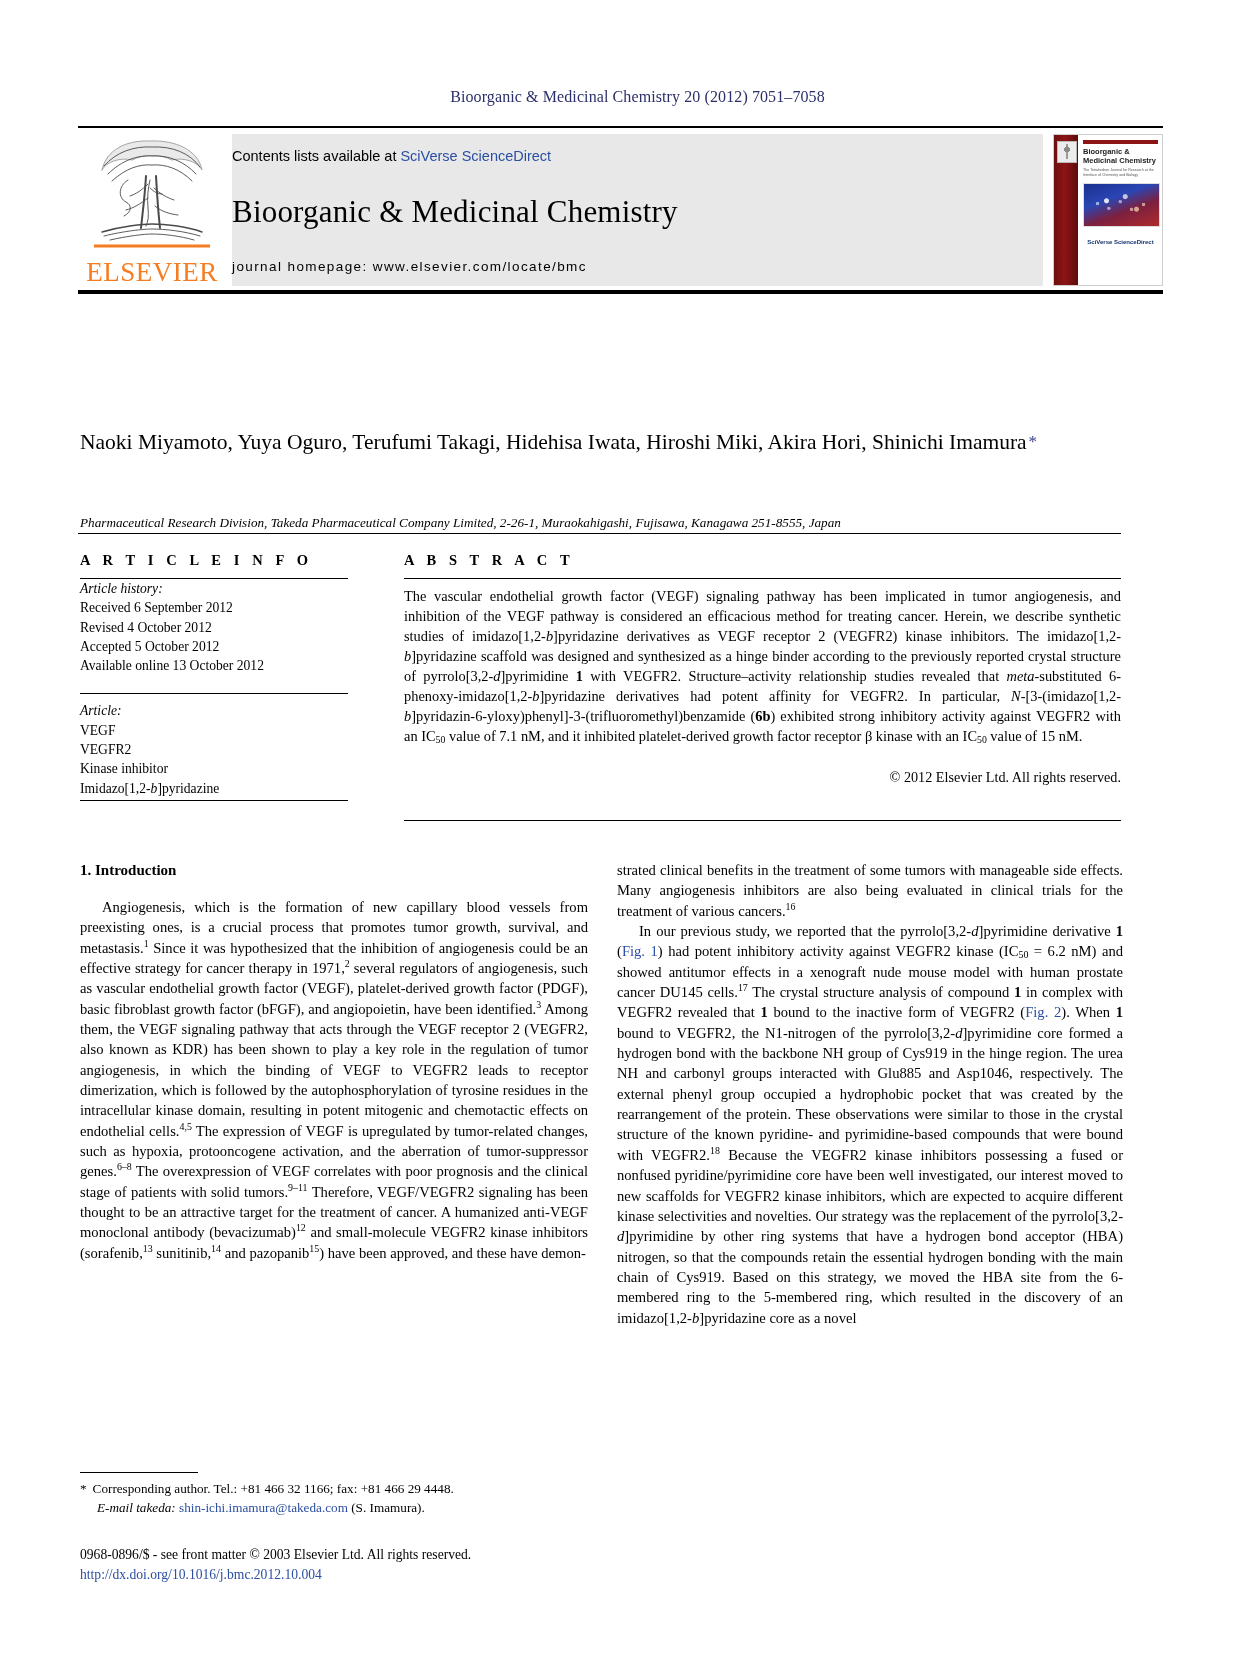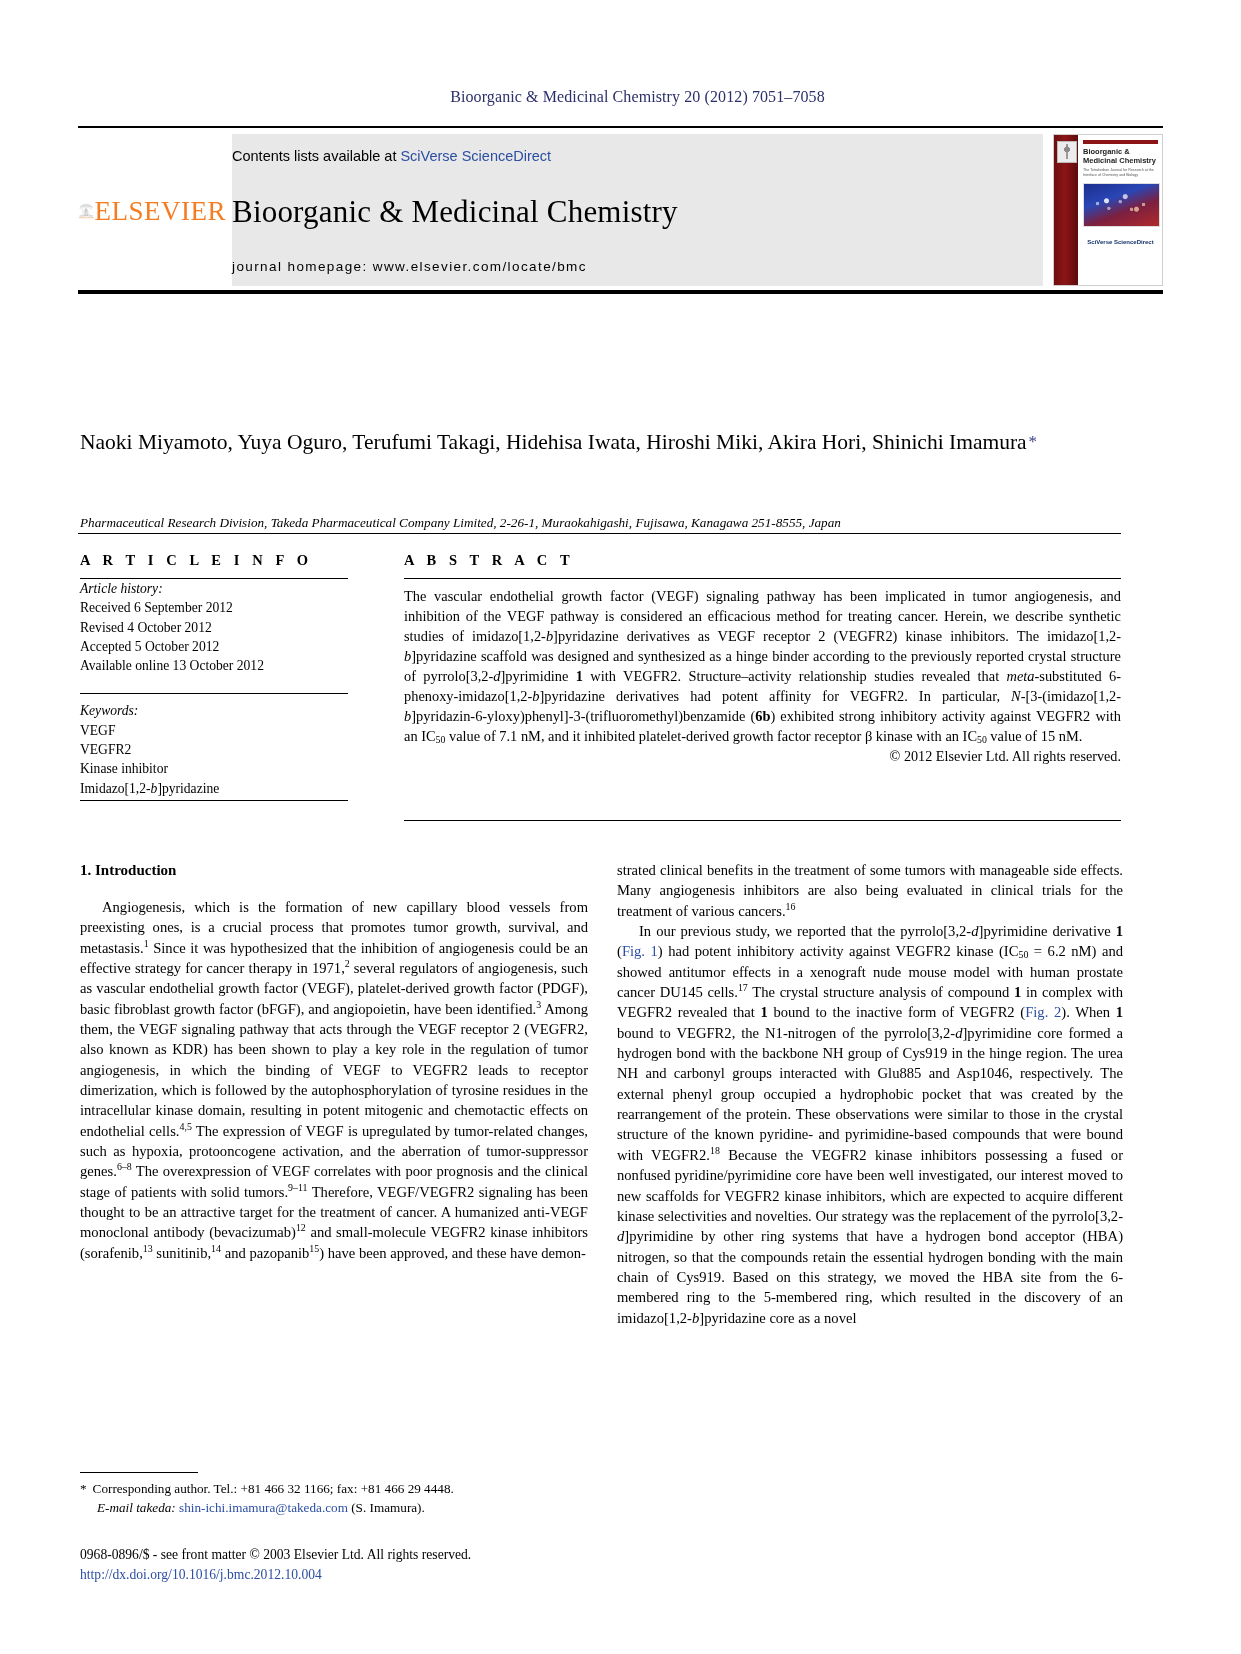--- a/index.html
+++ b/index.html
@@ -55,23 +55,23 @@
     left: 0; top: 8px;
     width: 1085px;
     height: 152px;
     display: flex;
     align-items: stretch;
   }
   .elsevier-block {
     width: 148px;
     flex: 0 0 148px;
     display: flex;
-    flex-direction: row;
+    flex-direction: column;
     align-items: center;
-    justify-content: center;
+    justify-content: space-between;
     padding-top: 2px;
     box-sizing: border-box;
   }
   .tree-svg { display:block; }
   .elsevier-word {
     font-family: "Liberation Serif", serif;
     font-size: 27px;
     letter-spacing: 0.5px;
     color: #F57C20;
     font-weight: 400;
@@ -269,21 +269,21 @@
   }
   .abs-rule { height: 1px; background: #000; width: 717px; }
   .abs-head { margin-top: 7px; margin-bottom: 9px; }
   .abstract-text {
     font-size: 14.4px;
     line-height: 1.385;
     text-align: justify;
     margin-top: 8px;
   }
   .copyright {
-    margin-top: 1px;
+    margin-top: 22px;
     text-align: right;
     font-size: 14.2px;
   }
   .rule-below-abs {
     position: absolute;
     left: 80px; top: 800px; width: 268px; height: 1px; background: #000;
   }
   .rule-below-abs2 {
     position: absolute;
     left: 404px; top: 820px; width: 717px; height: 1px; background: #000;
@@ -417,21 +417,21 @@
     <div class="info-body">
       <div class="hist-title">Article history:</div>
       <div>Received 6 September 2012</div>
       <div>Revised 4 October 2012</div>
       <div>Accepted 5 October 2012</div>
       <div>Available online 13 October 2012</div>
     </div>
     <div class="info-gap"></div>
     <div class="info-rule"></div>
     <div class="info-body kw-block">
-      <div class="kw-title">Keywords:</div>
+      <div class="kw-title">Article:</div>
       <div>VEGF</div>
       <div>VEGFR2</div>
       <div>Kinase inhibitor</div>
       <div>Imidazo[1,2-<i>b</i>]pyridazine</div>
     </div>
   </div>
 
   <div class="abs-col">
     <div class="colhead abs-head">A B S T R A C T</div>
     <div class="abs-rule"></div>

